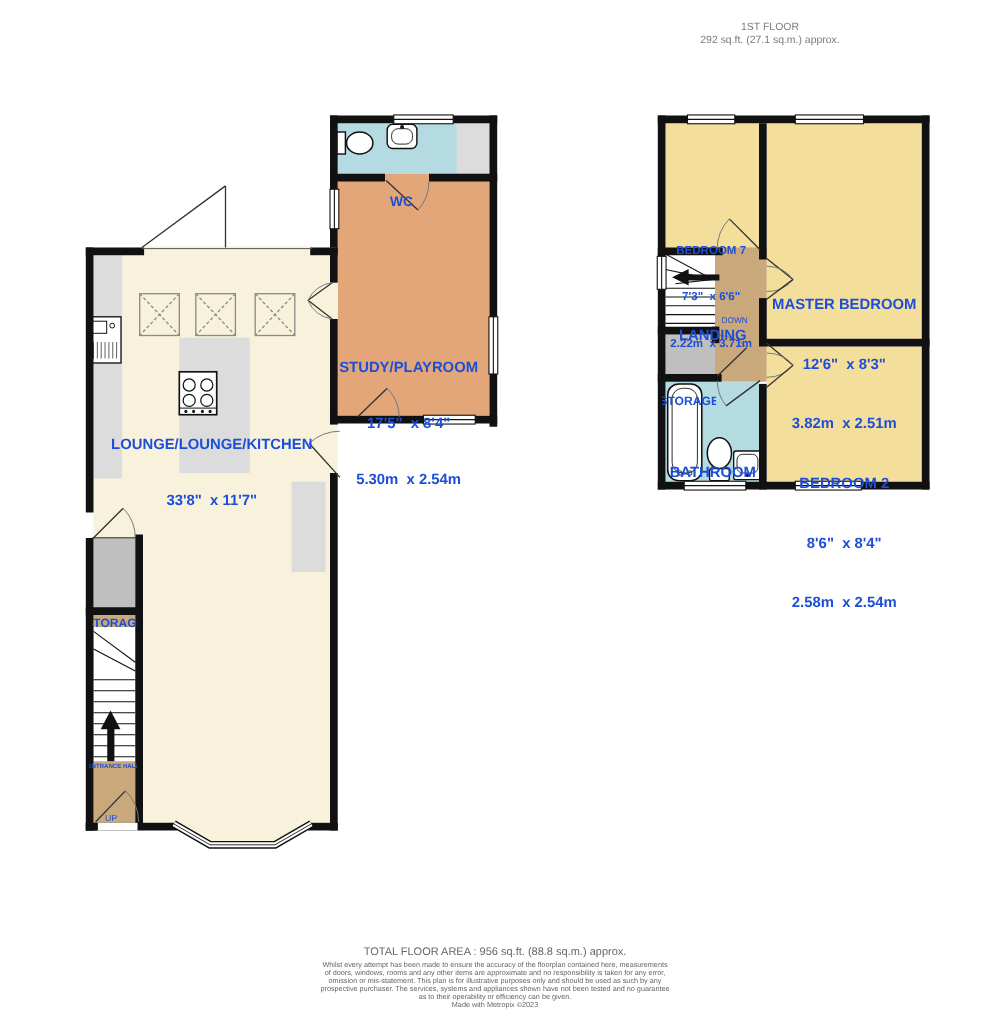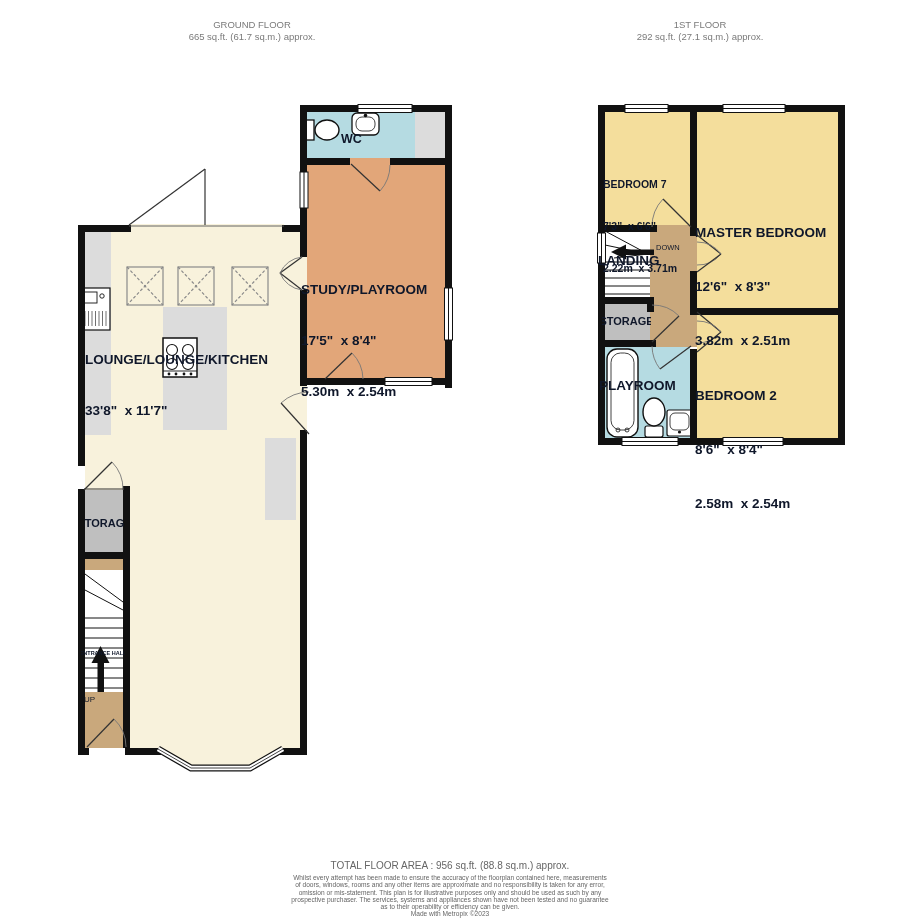--- a/index.html
+++ b/index.html
@@ -1,19 +1,19 @@
 <!DOCTYPE html>
 <html><head>
 <meta charset="utf-8">
 <style>
   html,body{margin:0;padding:0;background:#fff;}
   .canvas{position:relative;width:900px;height:921px;background:#fff;overflow:hidden;
           font-family:"Liberation Sans",sans-serif;}
   svg.plan{position:absolute;left:0;top:0;}
-  .txt{position:absolute;z-index:5;color:#0f172a;}
+  .txt{position:absolute;z-index:5;color:#1d4ed8;text-align:center;margin-top:44px;}
   .hdr{position:absolute;z-index:5;color:#7a7a7a;font-size:9.5px;line-height:12px;text-align:center;}
   .room{font-weight:bold;font-size:13.5px;line-height:17px;white-space:pre;}
   .room.small{font-size:10.5px;line-height:14px;}
   .clipbox{display:flex;justify-content:center;align-items:center;overflow:hidden;font-weight:bold;white-space:nowrap;}
   .footer{position:absolute;z-index:5;color:#666;text-align:center;}
   .f-total{font-size:10px;}
   .f-line{font-size:6.6px;line-height:7.3px;}
 </style>
 </head>
 <body>
@@ -284,24 +284,20 @@
         <path d="M679,316 A37,37 0 0 0 652,305" stroke="#777" stroke-width="0.9"></path>
       </g>
       <g stroke="#333" stroke-width="1.2">
         <line x1="691" y1="346" x2="660" y2="369"></line>
         <path d="M660,369 A39,39 0 0 1 652,346" stroke="#777" stroke-width="0.9"></path>
       </g>
     </g>
   </g>
 </svg>
 
-<div class="hdr" style="left:102px;top:19px;width:300px;">
-  <div>GROUND FLOOR</div>
-  <div>665 sq.ft. (61.7 sq.m.) approx.</div>
-</div>
 <div class="hdr" style="left:550px;top:19px;width:300px;">
   <div>1ST FLOOR</div>
   <div>292 sq.ft. (27.1 sq.m.) approx.</div>
 </div>
 
 <div class="txt room" style="left:341px;top:131px;width:48px;font-size:12.5px;">WC</div>
 
 <div class="txt room" style="left:301px;top:247px;width:141px;">
   <div>STUDY/PLAYROOM</div>
   <div>17'5"  x 8'4"</div>
@@ -334,21 +330,21 @@
   <div>BEDROOM 2</div>
   <div>8'6"  x 8'4"</div>
   <div>2.58m  x 2.54m</div>
 </div>
 
 <div class="txt" style="left:656px;top:243px;font-size:7.5px;">DOWN</div>
 <div class="txt room" style="left:598px;top:252px;width:100px;">LANDING</div>
 
 <div class="txt clipbox" style="left:602px;top:313px;width:49px;height:16px;font-size:11px;">STORAGE</div>
 
-<div class="txt room" style="left:599px;top:377px;width:98px;">PLAYROOM</div>
+<div class="txt room" style="left:599px;top:377px;width:98px;">BATHROOM</div>
 
 <div class="footer f-total" style="left:130px;top:860px;width:640px;">TOTAL FLOOR AREA : 956 sq.ft. (88.8 sq.m.) approx.</div>
 <div class="footer" style="left:130px;top:874px;width:640px;">
   <div class="f-line">Whilst every attempt has been made to ensure the accuracy of the floorplan contained here, measurements</div>
   <div class="f-line">of doors, windows, rooms and any other items are approximate and no responsibility is taken for any error,</div>
   <div class="f-line">omission or mis-statement. This plan is for illustrative purposes only and should be used as such by any</div>
   <div class="f-line">prospective purchaser. The services, systems and appliances shown have not been tested and no guarantee</div>
   <div class="f-line">as to their operability or efficiency can be given.</div>
   <div class="f-line">Made with Metropix ©2023</div>
 </div>

